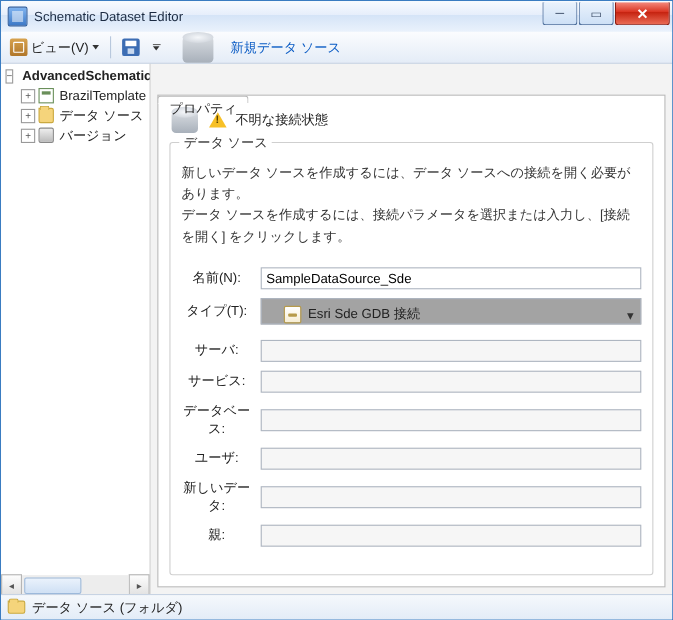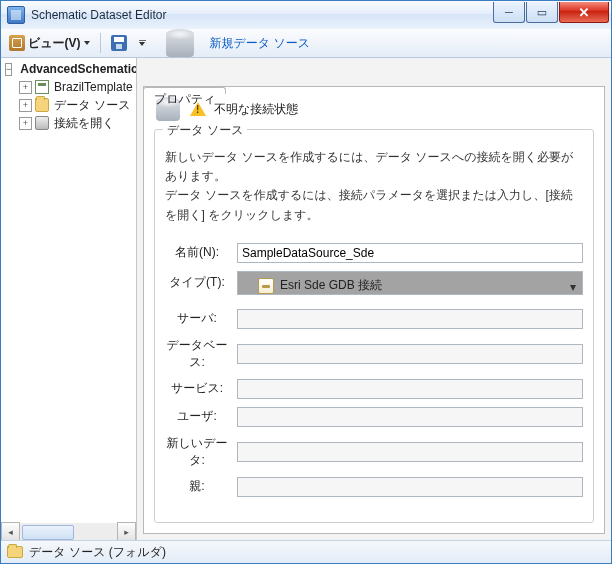--- a/index.html
+++ b/index.html
@@ -10,21 +10,21 @@
   .titlebar .appicon::after{ content:""; position:absolute; inset:3px; background:#fff; opacity:.5;}
   .titlebar .title { flex: 1; color: #1c2b42; }
   .winbtns { display: flex; height: 20px; margin-right:2px; margin-top:-6px;}
   .winbtn { width: 30px; height: 20px; margin-left: 1px; border:1px solid #4b6d9b; border-top:none; display:flex; align-items:center; justify-content:center; border-radius:0 0 3px 3px; color:#30415c; font-size:11px;}
   .winbtn.min { background: linear-gradient(#eaf2fc,#cde0f6);}
   .winbtn.max { background: linear-gradient(#eaf2fc,#cde0f6);}
   .winbtn.close { width:48px; background: linear-gradient(#f48a7d,#d9321f 45%,#c62310 46%,#ea6b55); color:#fff; border-color:#8d1b0f;}
   .winbtn.close span{ font-weight:bold; font-size:13px;}
   
   .toolbar { height: 28px; background: linear-gradient(#fbfcfe,#e4ecf7); border-bottom: 1px solid #b8c8dd; display:flex; align-items:center; padding:0 4px; gap:4px;}
-  .tbtn { height:22px; padding:0 4px; display:flex; align-items:center; gap:3px; border-radius:3px;font-weight:bold;}
+  .tbtn { height:22px; padding:0 4px; display:flex; align-items:center; gap:3px; border-radius:3px;}
   .sep { width:1px; height:20px; background:#b8c8dd; margin:0 2px;}
   .dropdown-caret { width:0; height:0; border-left:3px solid transparent; border-right:3px solid transparent; border-top:4px solid #333;}
   .overflow-caret{ display:flex; flex-direction:column; align-items:center; gap:1px;}
   .overflow-caret .bar{ width:7px; height:1px; background:#666;}
   .link-label { color:#0a5bc4; margin-left:10px;}
   
   .ico { width:16px; height:16px; display:inline-block; position:relative;}
   .ico-tree { background:linear-gradient(#d7a24e,#b0762a); border-radius:2px;}
   .ico-tree::after{content:""; position:absolute; inset:3px; border:1px solid #fff; border-radius:1px;}
   .ico-save { background:#3d6db3; border-radius:2px; position:relative;}
@@ -142,21 +142,21 @@
             <span class="label">BrazilTemplate</span>
           </div>
           <div class="node">
             <span class="expander">+</span>
             <span class="ico ico-folder"></span>
             <span class="label">データ ソース</span>
           </div>
           <div class="node">
             <span class="expander">+</span>
             <span class="ico ico-link"></span>
-            <span class="label">接続を開く</span>
+            <span class="label">バージョン</span>
           </div>
         </div>
       </div>
       <div class="tree-scroll">
         <div class="lbtn">◂</div>
         <div class="track">
             <div class="thumb"></div>
           </div>
         <div class="rbtn">▸</div>
       </div>
@@ -198,25 +198,25 @@
             </div>
           </div>
 
           <div class="spacer"></div>
 
           <div class="formrow">
             <span class="lbl">サーバ:</span>
             <div class="val readonly"></div>
           </div>
           <div class="formrow">
+            <span class="lbl">サービス:</span>
+            <div class="val readonly"></div>
+          </div>
+          <div class="formrow">
             <span class="lbl">データベース:</span>
-            <div class="val readonly"></div>
-          </div>
-          <div class="formrow">
-            <span class="lbl">サービス:</span>
             <div class="val readonly"></div>
           </div>
           <div class="formrow">
             <span class="lbl">ユーザ:</span>
             <div class="val readonly"></div>
           </div>
           <div class="formrow">
             <span class="lbl">新しいデータ:</span>
             <div class="val readonly"></div>
           </div>

